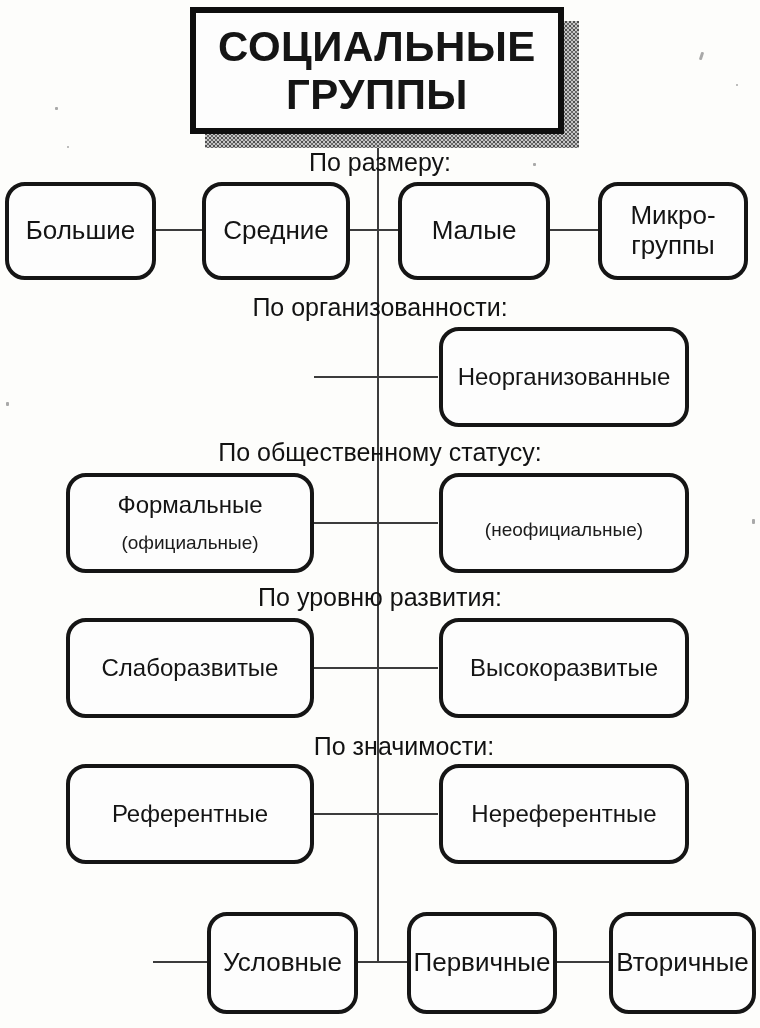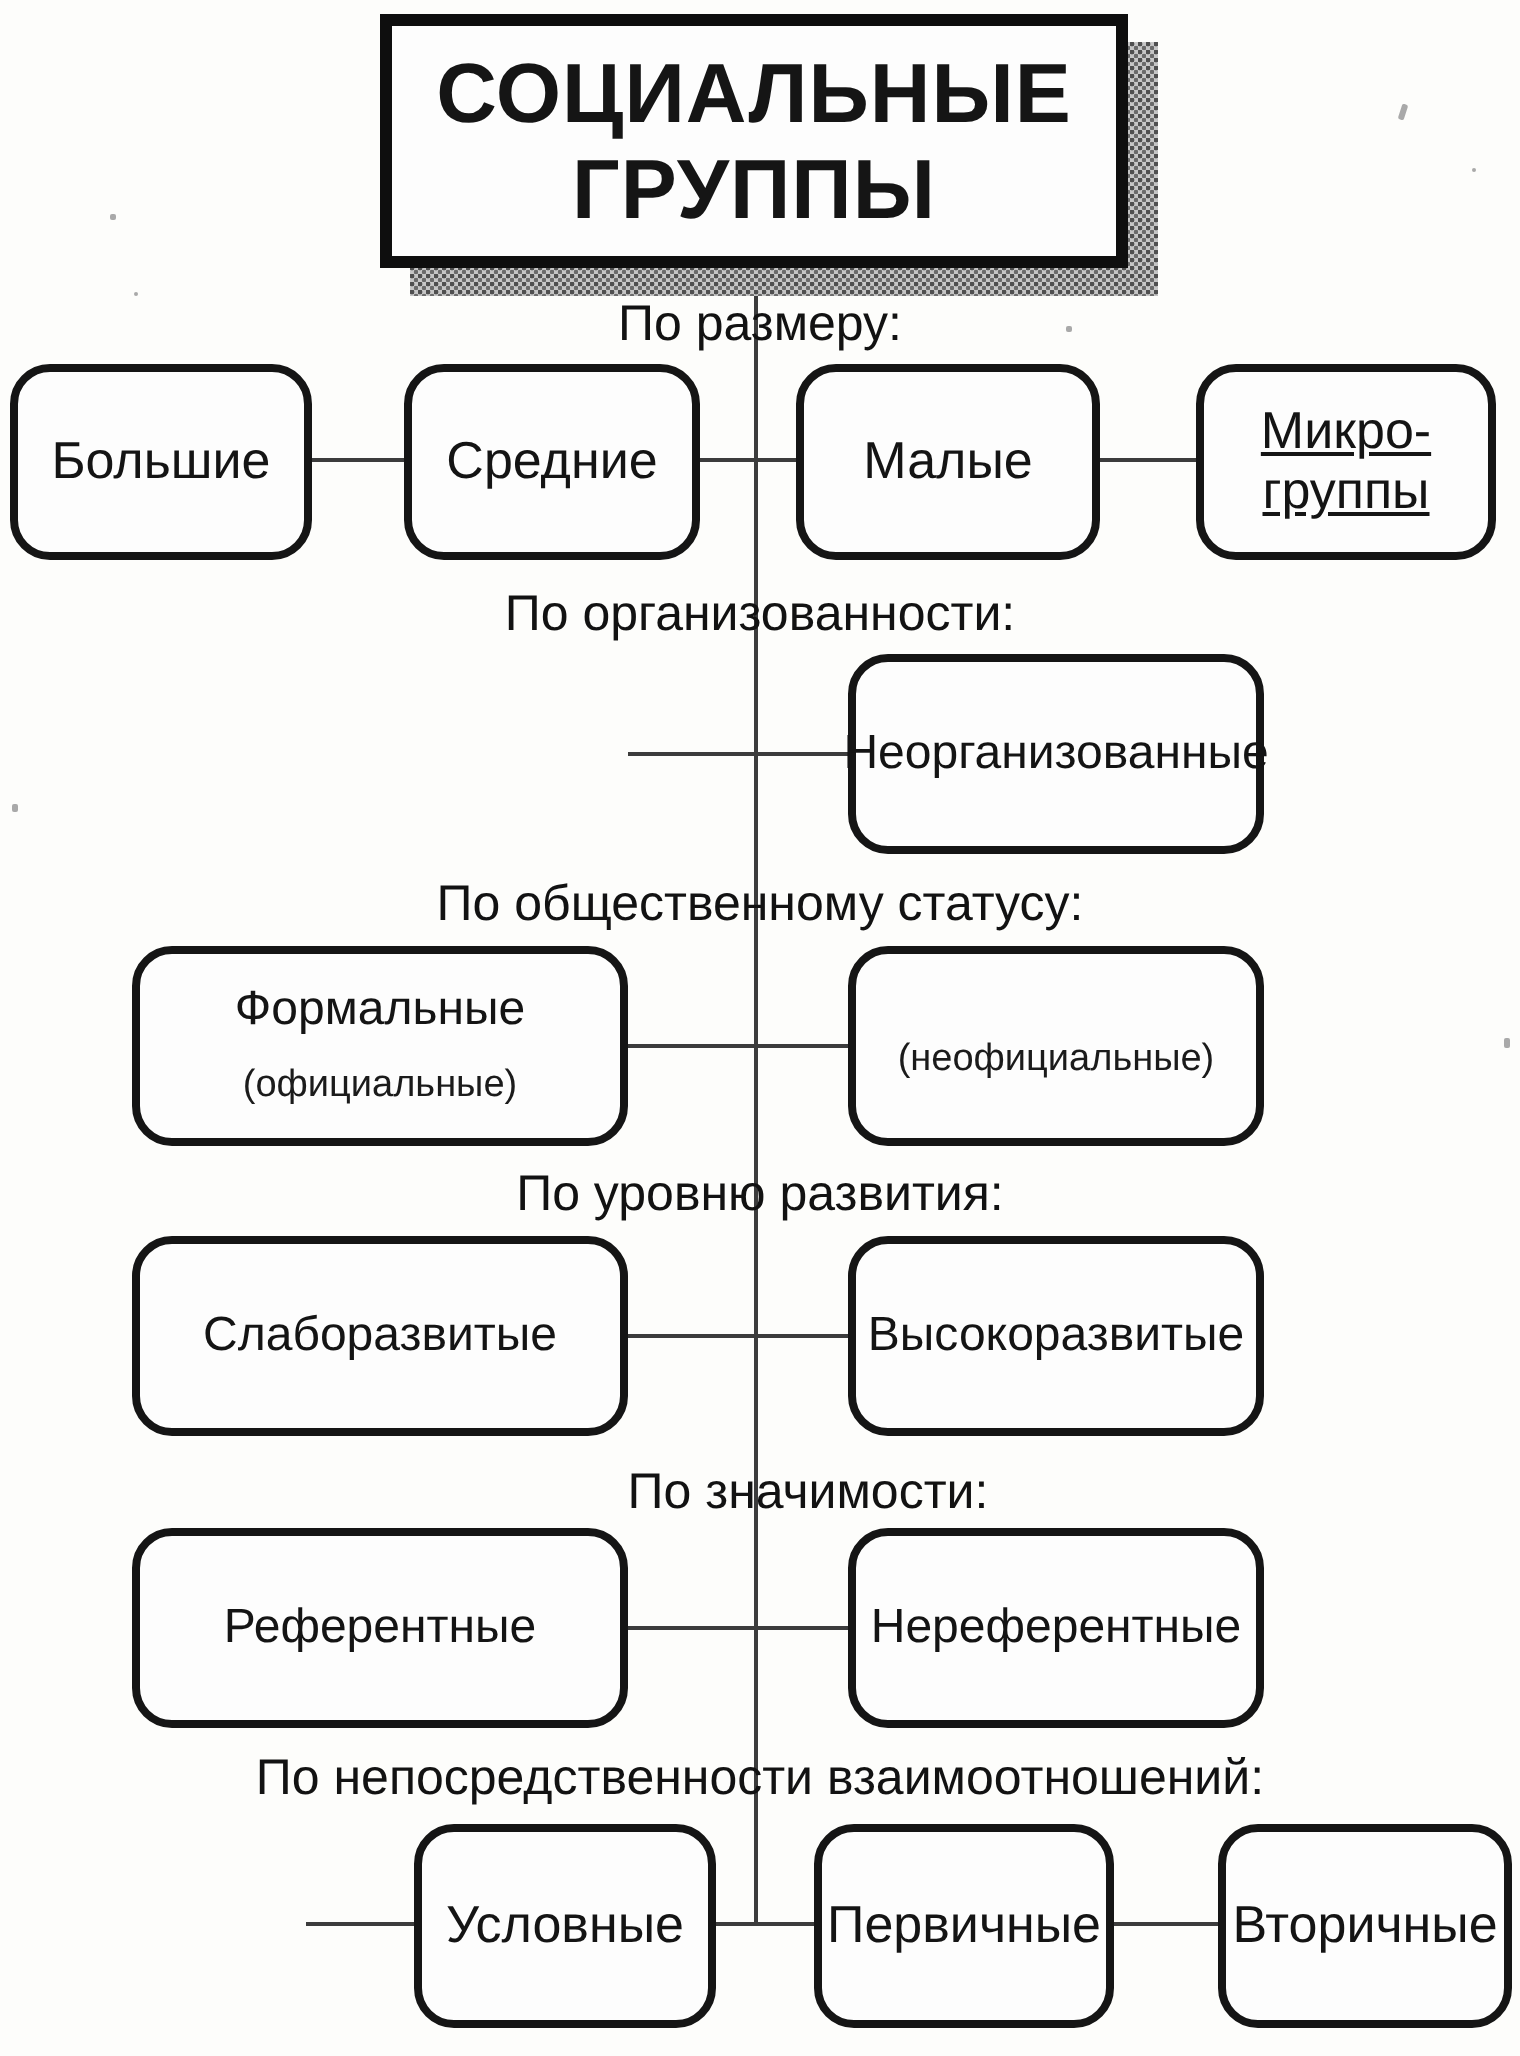--- a/index.html
+++ b/index.html
@@ -84,28 +84,28 @@
     z-index:4;
     padding:2px 8px;
   }
   .node .lbl{font-size:26px;line-height:1.15;color:#141414;}
   .node.wide .lbl{font-size:24px;}
   .node .sub{font-size:19px;line-height:1.2;margin-top:14px;color:#1b1b1b;}
   
   .s1-b0{left:5px;top:182px;width:151px;height:98px;}
   .s1-b1{left:202px;top:182px;width:148px;height:98px;}
   .s1-b2{left:398px;top:182px;width:152px;height:98px;}
-  .s1-b3{left:598px;top:182px;width:150px;height:98px;text-decoration:underline;}
+  .s1-b3{left:598px;top:182px;width:150px;height:98px;}
   .s6-b0{left:5px;top:912px;width:148px;height:102px;}
   .s6-b1{left:207px;top:912px;width:151px;height:102px;}
   .s6-b2{left:407px;top:912px;width:150px;height:102px;}
   .s6-b3{left:609px;top:912px;width:147px;height:102px;}
   
   .left-wide{left:66px;width:248px;height:100px;}
-  .right-wide{left:424px;width:208px;height:100px;}
+  .right-wide{left:439px;width:250px;height:100px;}
   .s2{top:327px;} .s3{top:473px;} .s4{top:618px;} .s5{top:764px;}
   
   .speck{
     position:absolute;
     background:#7d7d7d;
     border-radius:1px;
     opacity:.65;
     z-index:0;
   }
 </style>
@@ -173,21 +173,20 @@
 
   <div class="sec-label" style="top:733px;margin-left:24px;">По значимости:</div>
   <div class="hline" style="left:314px;top:813px;width:124px;"></div>
   <div class="node wide left-wide s5">
     <div class="lbl">Референтные</div>
   </div>
   <div class="node wide right-wide s5">
     <div class="lbl">Нереферентные</div>
   </div>
 
-  <div class="sec-label" style="top:876px;">По непосредственности взаимоотношений:</div>
   <div class="hline" style="left:153px;top:961px;width:54px;"></div>
   <div class="hline" style="left:358px;top:961px;width:49px;"></div>
   <div class="hline" style="left:557px;top:961px;width:52px;"></div>
   <div class="node s6-b1">
     <div class="lbl">Условные</div>
   </div>
   <div class="node s6-b2">
     <div class="lbl">Первичные</div>
   </div>
   <div class="node s6-b3">

